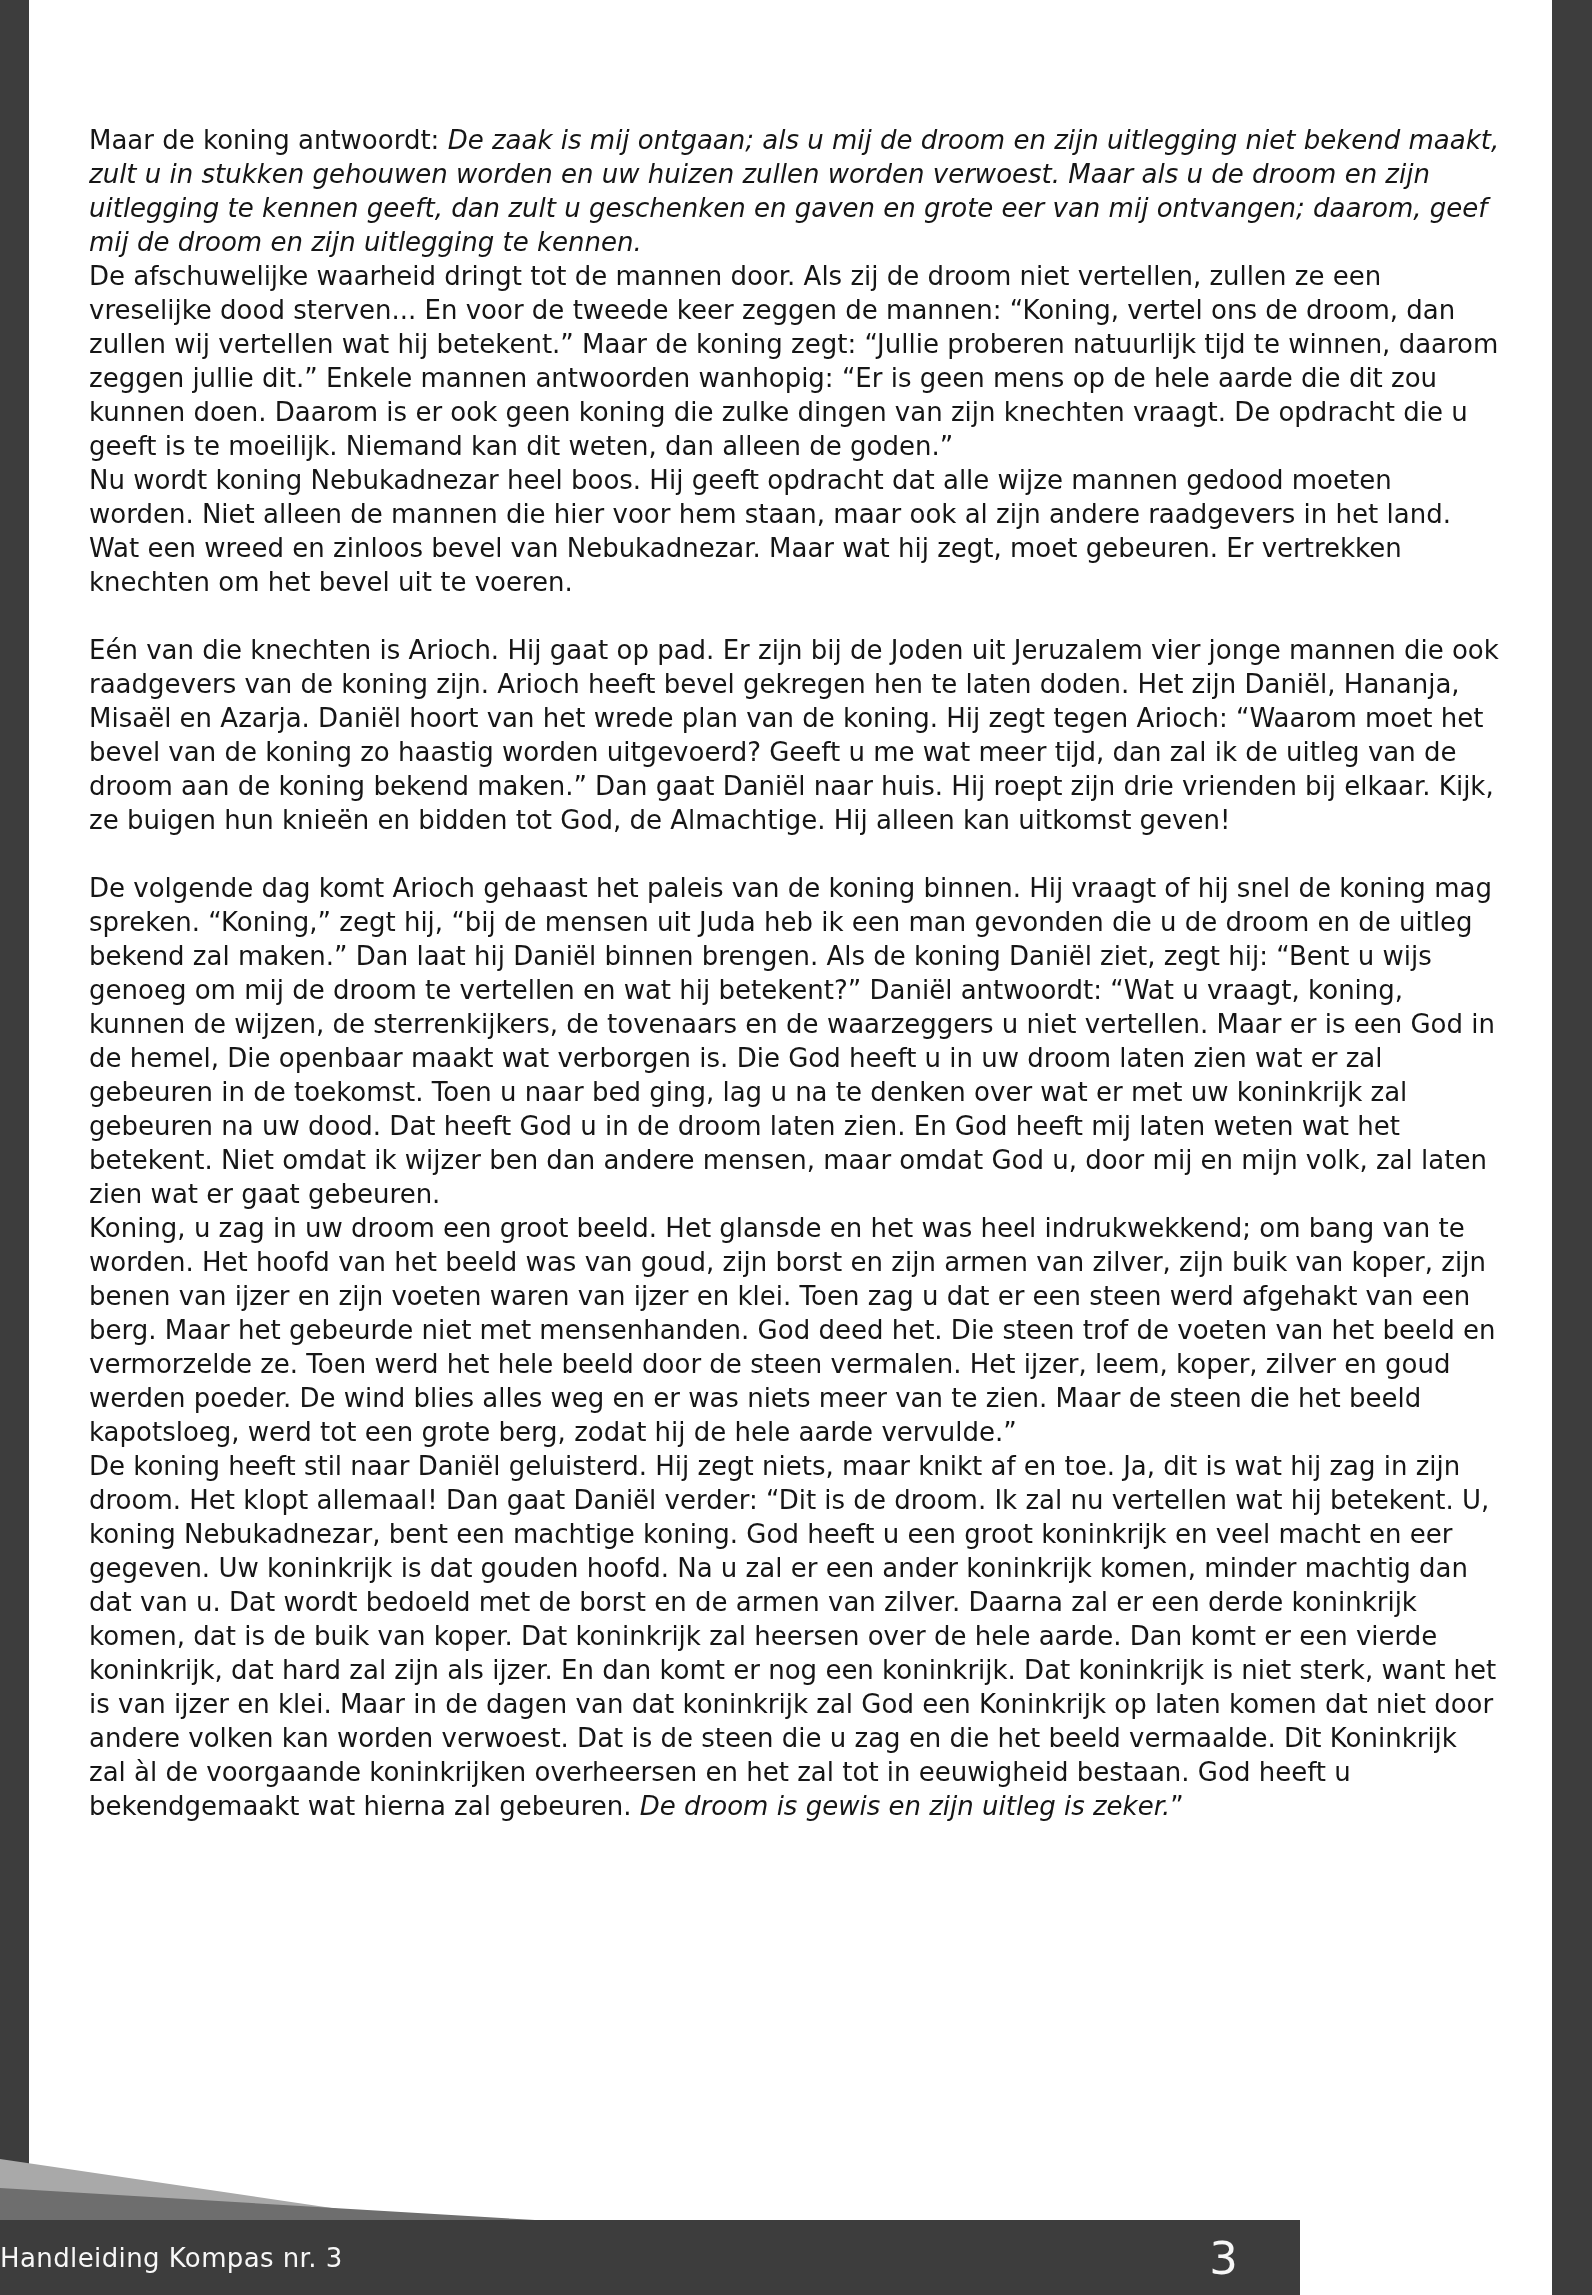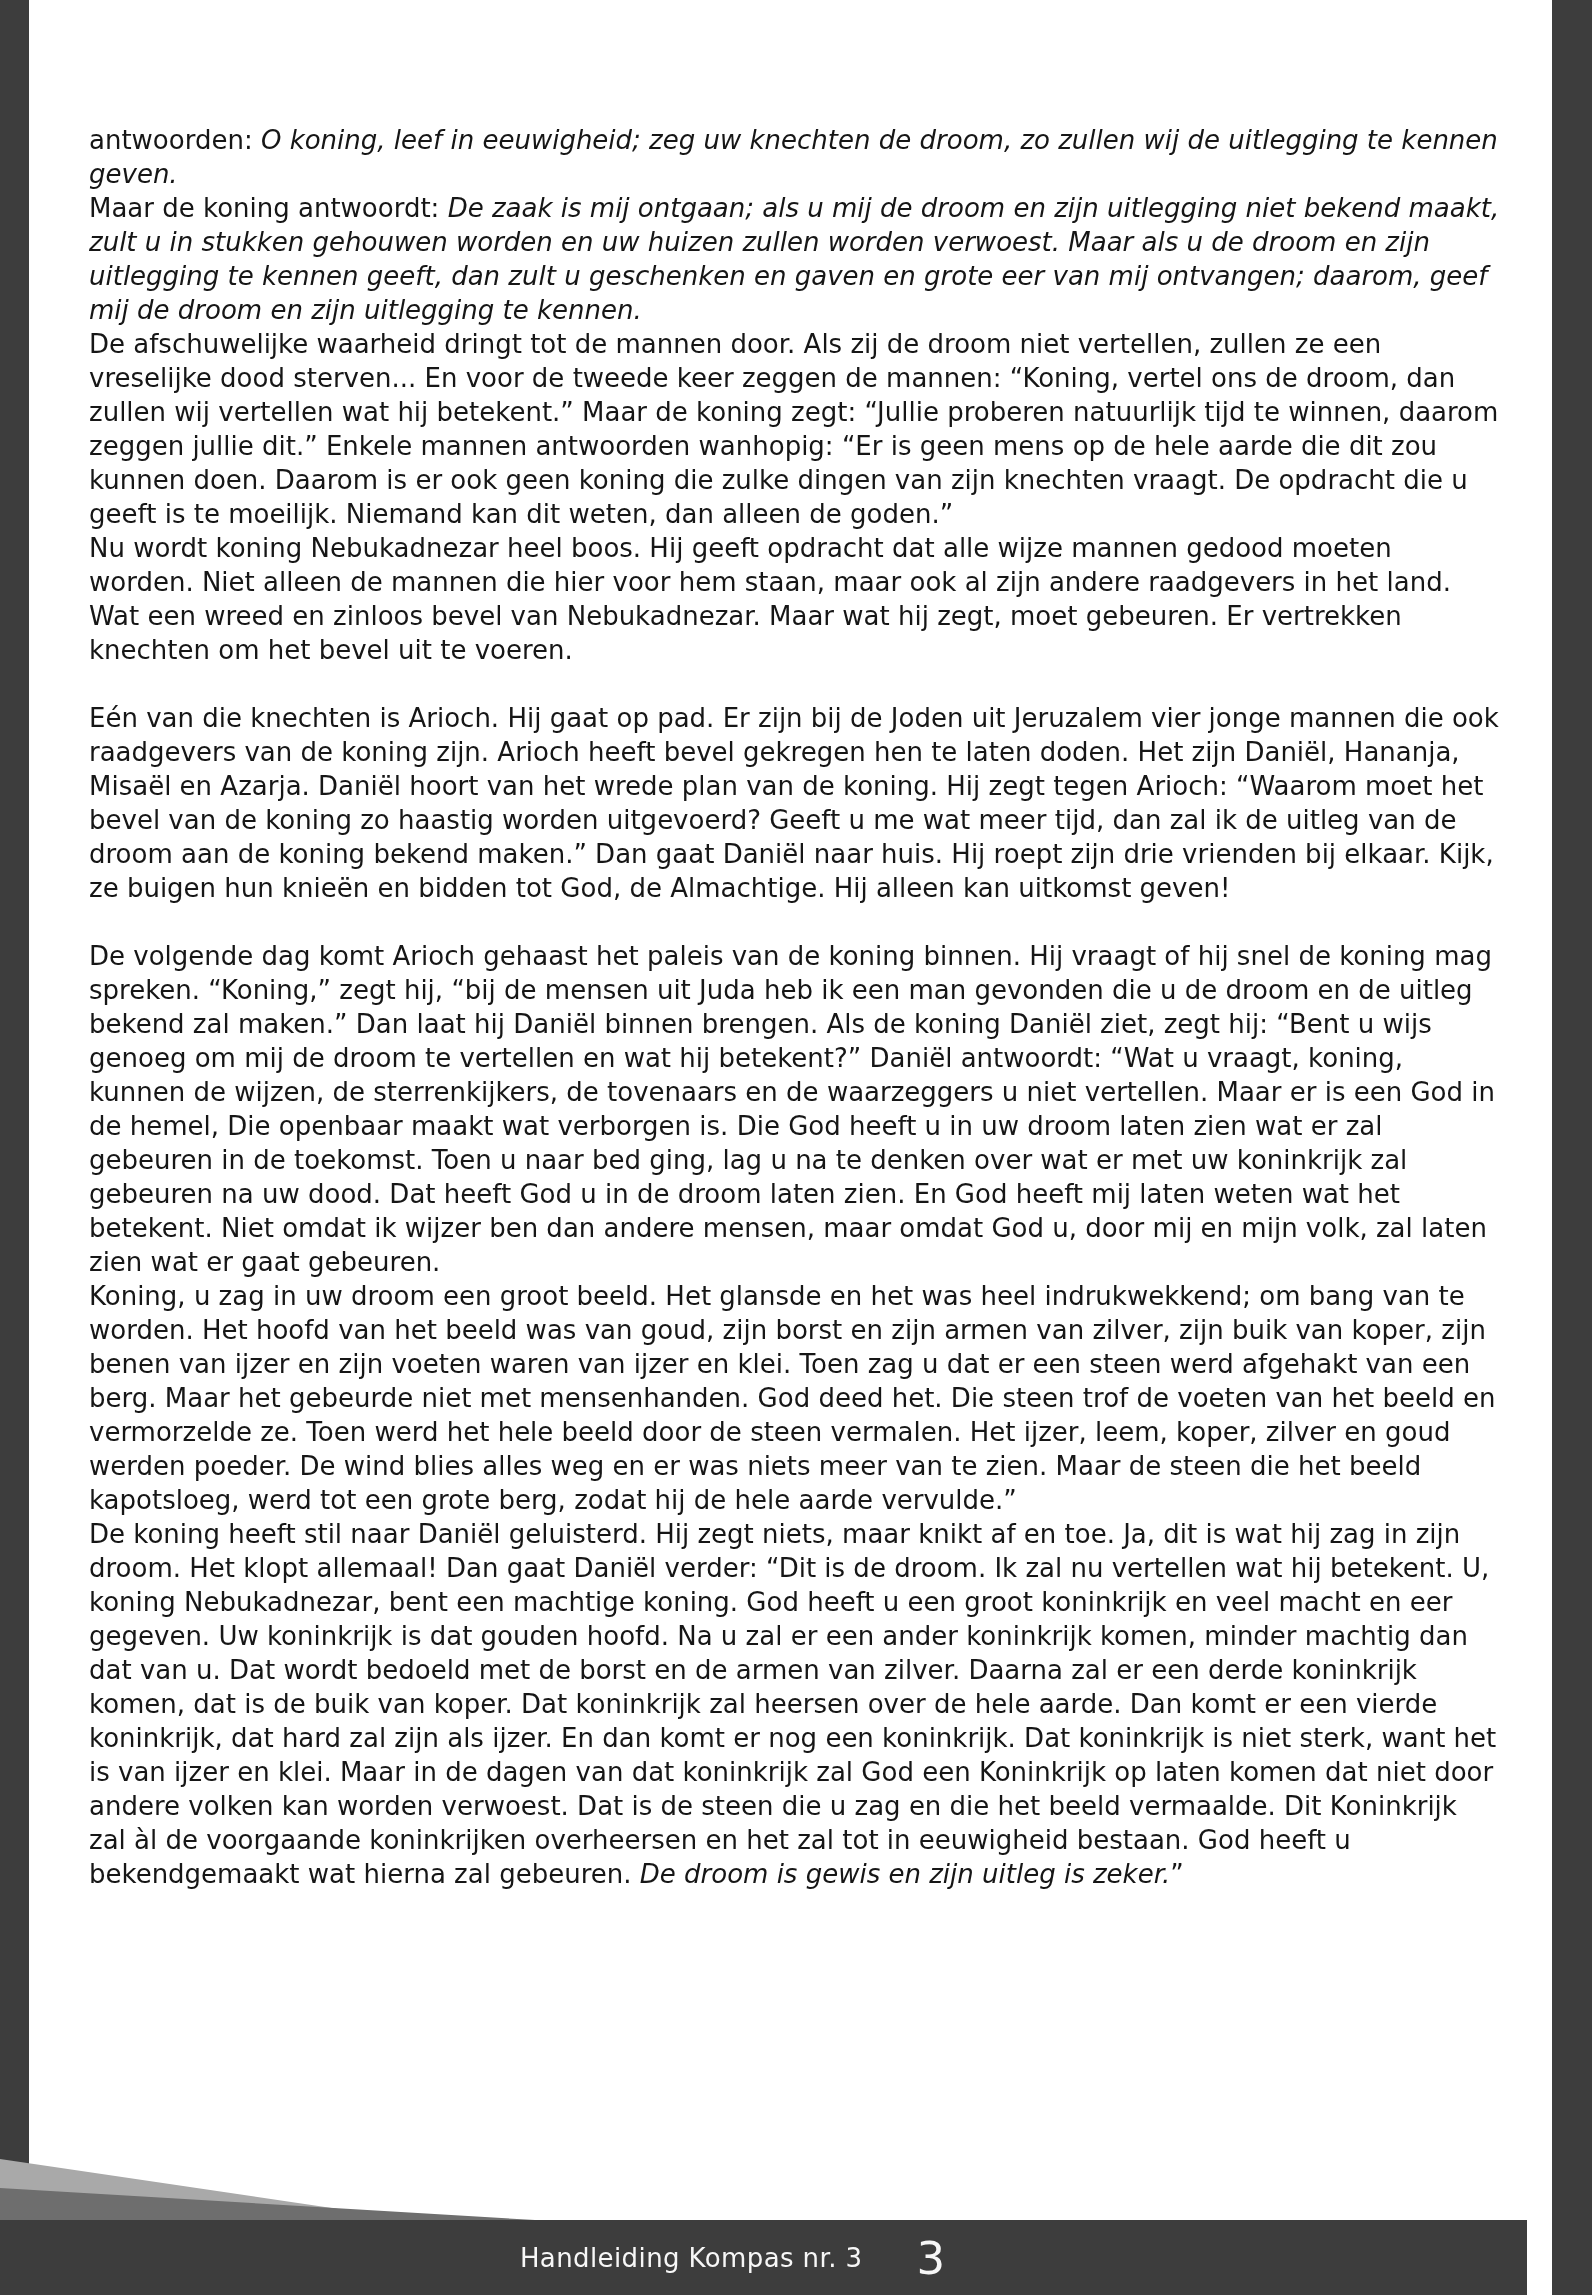--- a/index.html
+++ b/index.html
@@ -42,41 +42,40 @@
   .wedge2 {
     position: absolute;
     left: 0; top: 2188px;
     width: 535px; height: 32px;
     background: #6e6e6e;
     clip-path: polygon(0 0, 100% 100%, 0 100%);
   }
   .footer {
     position: absolute;
     left: 0; top: 2220px;
-    width: 1527px; height: 76px;
+    width: 1300px; height: 76px;
     background: #3d3d3d;
     box-sizing: border-box;
     display: flex;
     align-items: center;
-    justify-content: center;
+    justify-content: space-between;
     gap: 54px;
     padding-right: 62px;
     color: #f7f7f7;
   }
   .footer .title { font-size: 26px; letter-spacing: 0.4px; }
   .footer .pagenum { font-size: 45px; }
 </style>
 </head>
 <body>
 
 <div class="bar-left"></div>
 <div class="bar-right"></div>
 
 <div class="content" id="paragraphs">
-    <p><span>antwoorden: </span><span class="it">O koning, leef in eeuwigheid; zeg uw knechten de droom, zo zullen wij de uitlegging te kennen geven.</span></p>
     <p><span>Maar de koning antwoordt: </span><span class="it">De zaak is mij ontgaan; als u mij de droom en zijn uitlegging niet bekend maakt, zult u in stukken gehouwen worden en uw huizen zullen worden verwoest.  Maar als u de droom en zijn uitlegging te kennen geeft, dan zult u geschenken en gaven en grote eer van mij ontvangen; daarom, geef mij de droom en zijn uitlegging te kennen.</span></p>
     <p><span>De afschuwelijke waarheid dringt tot de mannen door. Als zij de droom niet vertellen, zullen ze een vreselijke dood sterven... En voor de tweede keer zeggen de mannen: “Koning, vertel ons de droom, dan zullen wij vertellen wat hij betekent.” Maar de koning zegt: “Jullie proberen natuurlijk tijd te winnen, daarom zeggen jullie dit.” Enkele mannen antwoorden wanhopig: “Er is geen mens op de hele aarde die dit zou kunnen doen. Daarom is er ook geen koning die zulke dingen van zijn knechten vraagt. De opdracht die u geeft is te moeilijk. Niemand kan dit weten, dan alleen de goden.”</span></p>
     <p><span>Nu wordt koning Nebukadnezar heel boos. Hij geeft opdracht dat alle wijze mannen gedood moeten worden. Niet alleen de mannen die hier voor hem staan, maar ook al zijn andere raadgevers in het land. Wat een wreed en zinloos bevel van Nebukadnezar. Maar wat hij zegt, moet gebeuren. Er vertrekken knechten om het bevel uit te voeren.</span></p>
     <p class="gap"><span>Eén van die knechten is Arioch. Hij gaat op pad. Er zijn bij de Joden uit Jeruzalem vier jonge mannen die ook raadgevers van de koning zijn. Arioch heeft bevel gekregen hen te laten doden. Het zijn Daniël, Hananja, Misaël en Azarja. Daniël hoort van het wrede plan van de koning. Hij zegt tegen Arioch: “Waarom moet het bevel van de koning zo haastig worden uitgevoerd? Geeft u me wat meer tijd, dan zal ik de uitleg van de droom aan de koning bekend maken.” Dan gaat Daniël naar huis. Hij roept zijn drie vrienden bij elkaar. Kijk, ze buigen hun knieën en bidden tot God, de Almachtige. Hij alleen kan uitkomst geven!</span></p>
     <p class="gap"><span>De volgende dag komt Arioch gehaast het paleis van de koning binnen. Hij vraagt of hij snel de koning mag spreken. “Koning,” zegt hij, “bij de mensen uit Juda heb ik een man gevonden die u de droom en de uitleg bekend zal maken.” Dan laat hij Daniël binnen brengen. Als de koning Daniël ziet, zegt hij: “Bent u wijs genoeg om mij de droom te vertellen en wat hij betekent?” Daniël antwoordt: “Wat u vraagt, koning, kunnen de wijzen, de sterrenkijkers, de tovenaars en de waarzeggers u niet vertellen. Maar er is een God in de hemel, Die openbaar maakt wat verborgen is. Die God heeft u in uw droom laten zien wat er zal gebeuren in de toekomst. Toen u naar bed ging, lag u na te denken over wat er met uw koninkrijk zal gebeuren na uw dood. Dat heeft God u in de droom laten zien. En God heeft mij laten weten wat het betekent. Niet omdat ik wijzer ben dan andere mensen, maar omdat God u, door mij en mijn volk, zal laten zien wat er gaat gebeuren.</span></p>
     <p><span>Koning, u zag in uw droom een groot beeld. Het glansde en het was heel indrukwekkend; om bang van te worden. Het hoofd van het beeld was van goud, zijn borst en zijn armen van zilver, zijn buik van koper, zijn benen van ijzer en zijn voeten waren van ijzer en klei. Toen zag u dat er een steen werd afgehakt van een berg. Maar het gebeurde niet met mensenhanden. God deed het. Die steen trof de voeten van het beeld en vermorzelde ze. Toen werd het hele beeld door de steen vermalen. Het ijzer, leem, koper, zilver en goud werden poeder. De wind blies alles weg en er was niets meer van te zien. Maar de steen die het beeld kapotsloeg, werd tot een grote berg, zodat hij de hele aarde vervulde.”</span></p>
     <p><span>De koning heeft stil naar Daniël geluisterd. Hij zegt niets, maar knikt af en toe. Ja, dit is wat hij zag in zijn droom. Het klopt allemaal! Dan gaat Daniël verder: “Dit is de droom. Ik zal nu vertellen wat hij betekent. U, koning Nebukadnezar, bent een machtige koning. God heeft u een groot koninkrijk en veel macht en eer gegeven. Uw koninkrijk is dat gouden hoofd. Na u zal er een ander koninkrijk komen, minder machtig dan dat van u. Dat wordt bedoeld met de borst en de armen van zilver. Daarna zal er een derde koninkrijk komen, dat is de buik van koper. Dat koninkrijk zal heersen over de hele aarde. Dan komt er een vierde koninkrijk, dat hard zal zijn als ijzer. En dan komt er nog een koninkrijk. Dat koninkrijk is niet sterk, want het is van ijzer en klei. Maar in de dagen van dat koninkrijk zal God een Koninkrijk op laten komen dat niet door andere volken kan worden verwoest. Dat is de steen die u zag en die het beeld vermaalde. Dit Koninkrijk zal àl de voorgaande koninkrijken overheersen en het zal tot in eeuwigheid bestaan. God heeft u bekendgemaakt wat hierna zal gebeuren. </span><span class="it">De droom  is gewis en zijn uitleg is zeker.</span><span>”</span></p>
   </div>
 
 <div class="wedge"></div>

